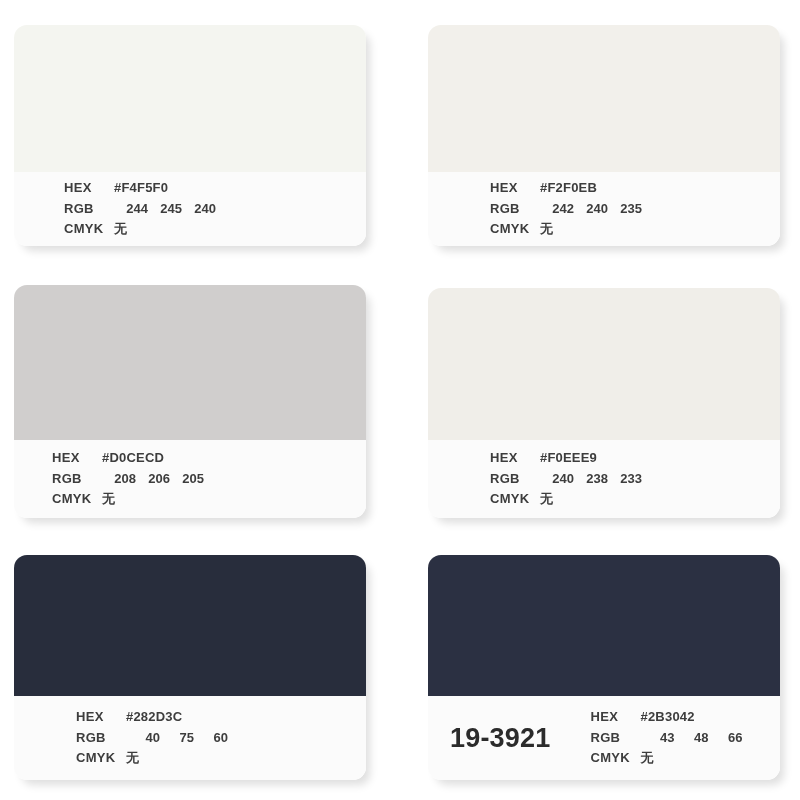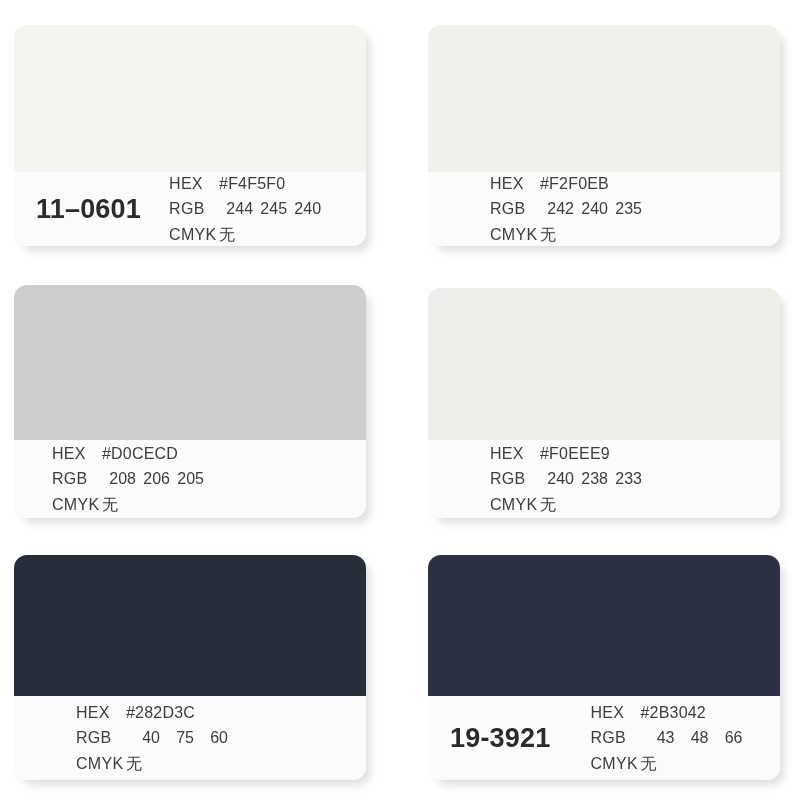--- a/index.html
+++ b/index.html
@@ -49,23 +49,24 @@
     font-weight: bold;
     color: #2b2b2b;
     letter-spacing: 0.2px;
     white-space: nowrap;
   }
 
   .card-specs {
     display: flex;
     flex-direction: column;
     justify-content: center;
-    font-size: 16px;
+    font-size: 13px;
     color: #3d3d3d;
     line-height: 1.58;
+    font-weight: bold;
   }
 
   .spec-row {
     display: flex;
     flex-direction: row;
     white-space: nowrap;
   }
 
   .spec-label {
     width: 50px;
@@ -112,21 +113,20 @@
   .card-r3c1 .card-specs { margin-left: 40px; }
 </style>
 </head>
 <body>
 
 <div id="swatch-grid">
 
   <div class="swatch-card card-r1c1">
     <div class="card-color" style="background:#f4f5f0;"></div>
     <div class="card-info">
-      <div class="card-code">11–0601</div>
       <div class="card-specs">
         <div class="spec-row">
           <span class="spec-label">HEX</span>
           <span class="spec-value">#F4F5F0</span>
         </div>
         <div class="spec-row">
           <span class="spec-label">RGB</span>
           <span class="rgb-values">
             <span class="rgb-part">244</span>
             <span class="rgb-part">245</span>

